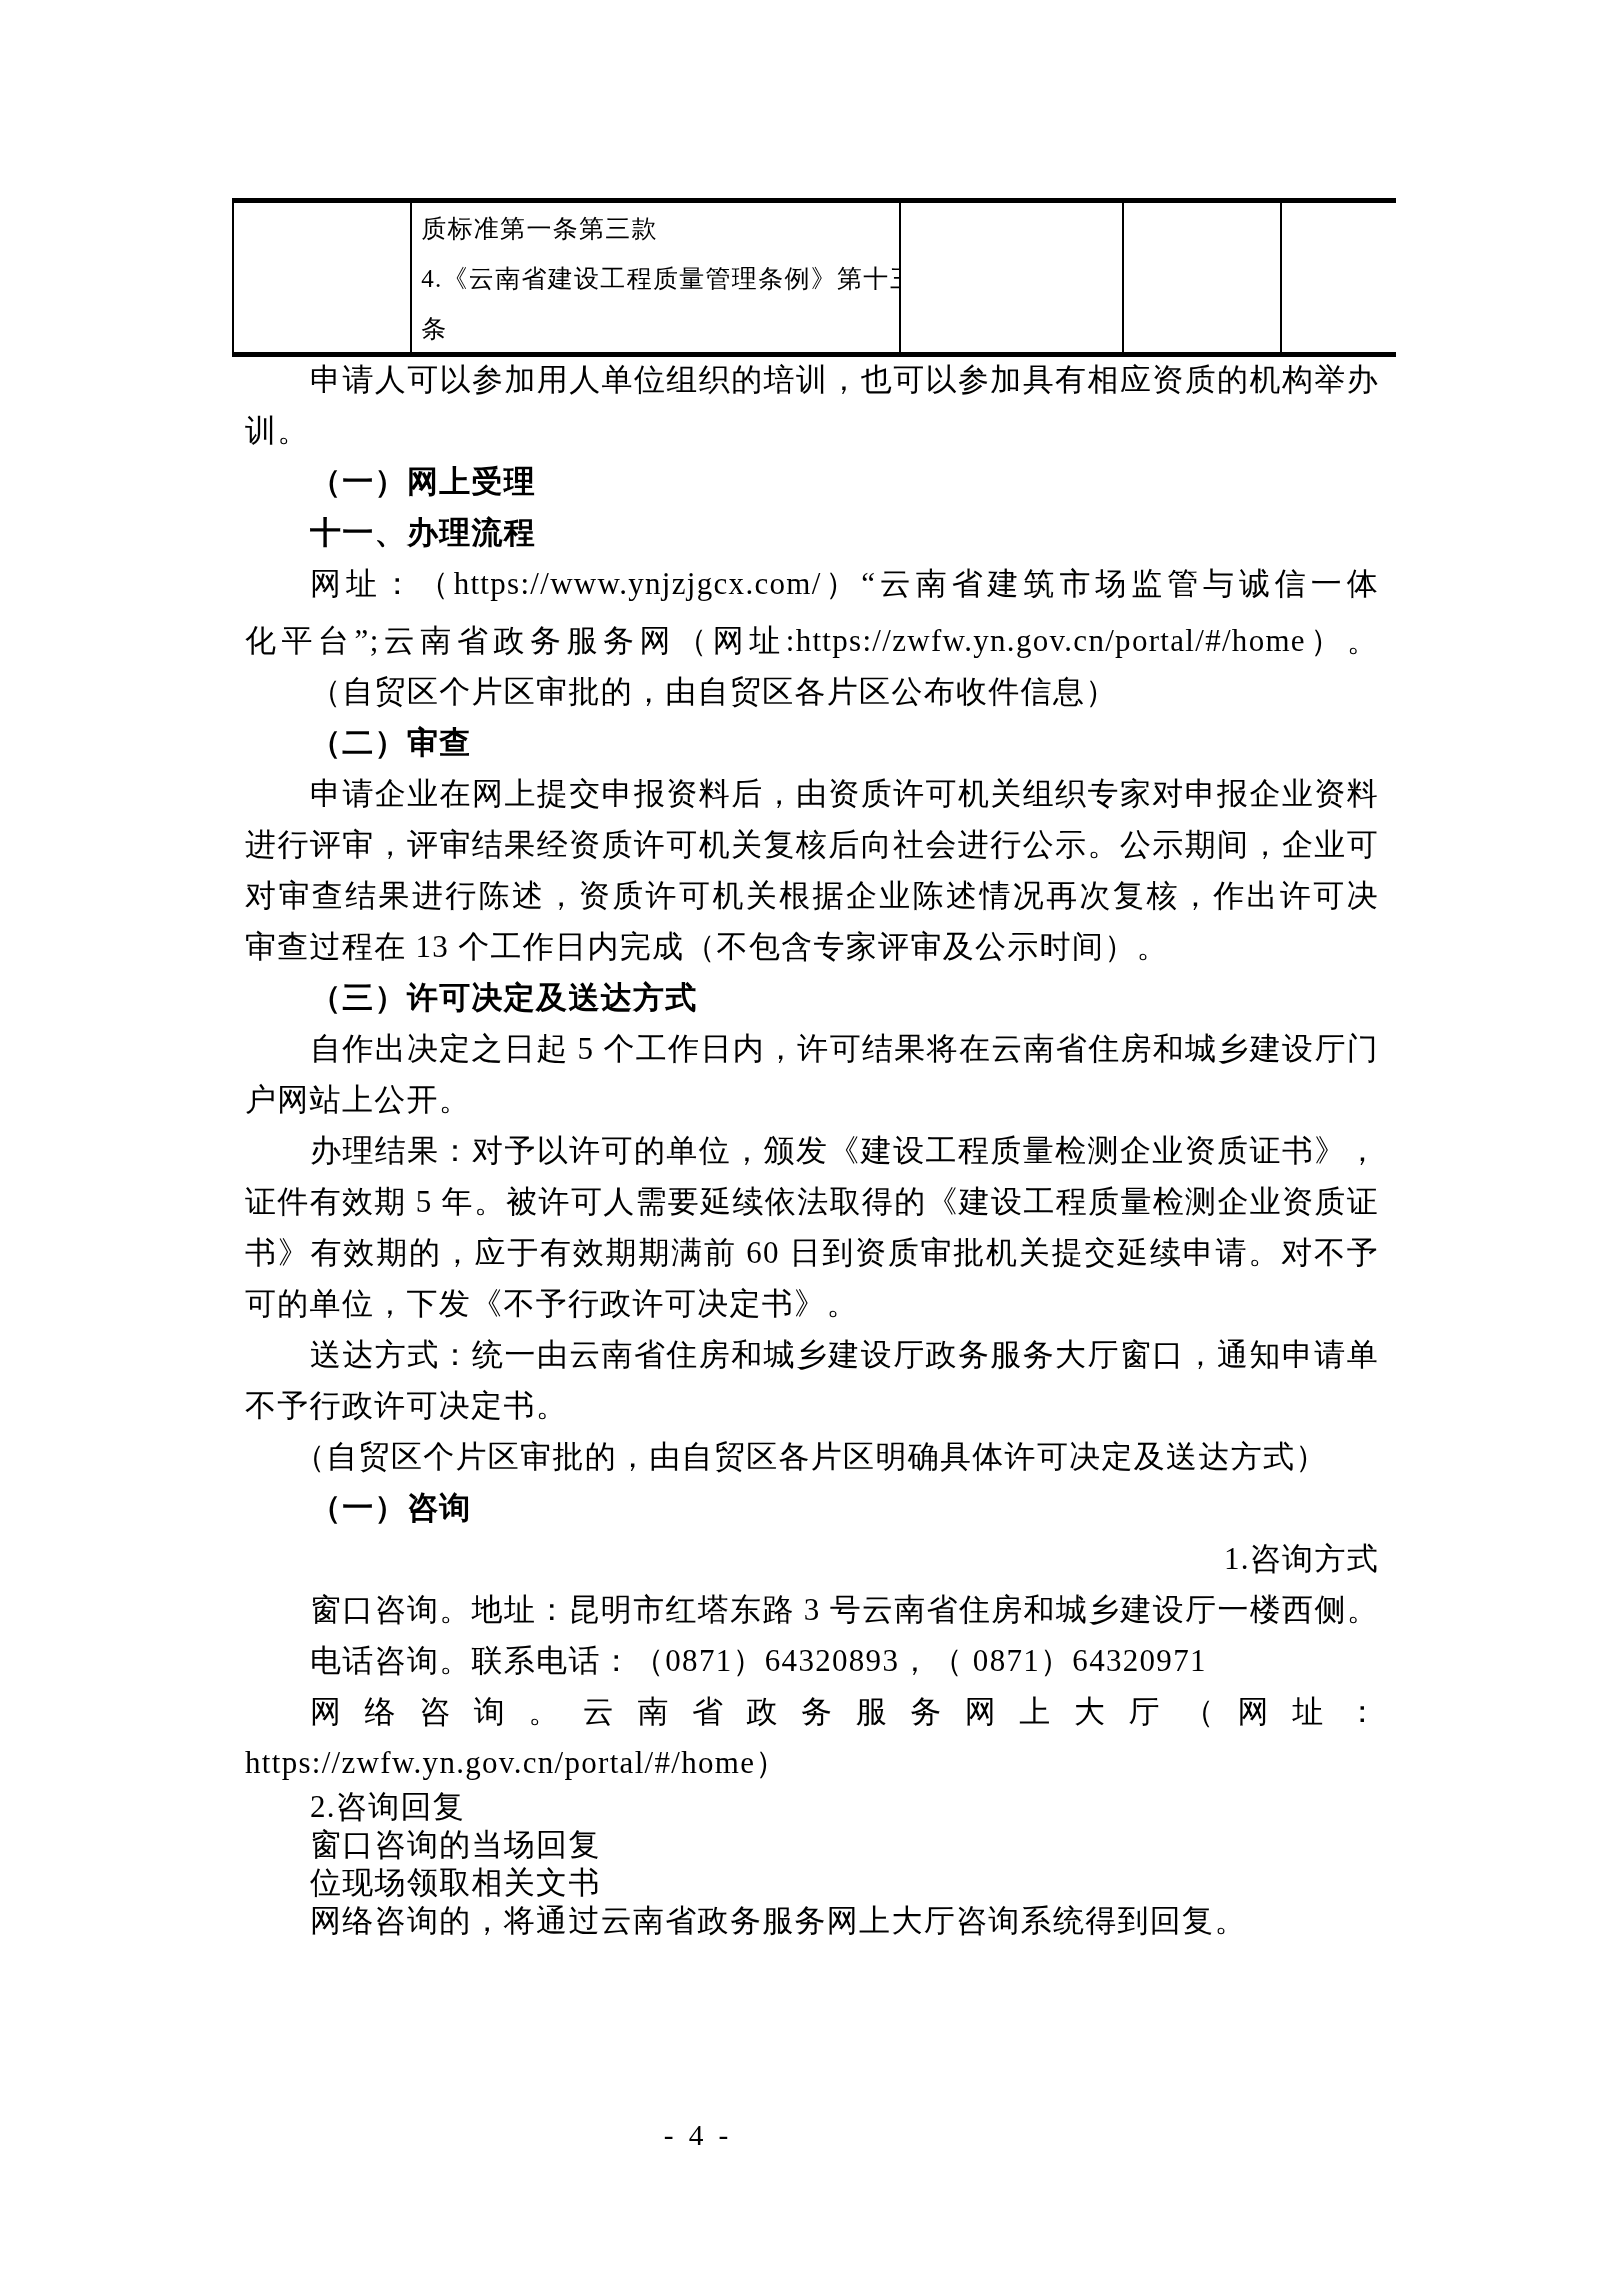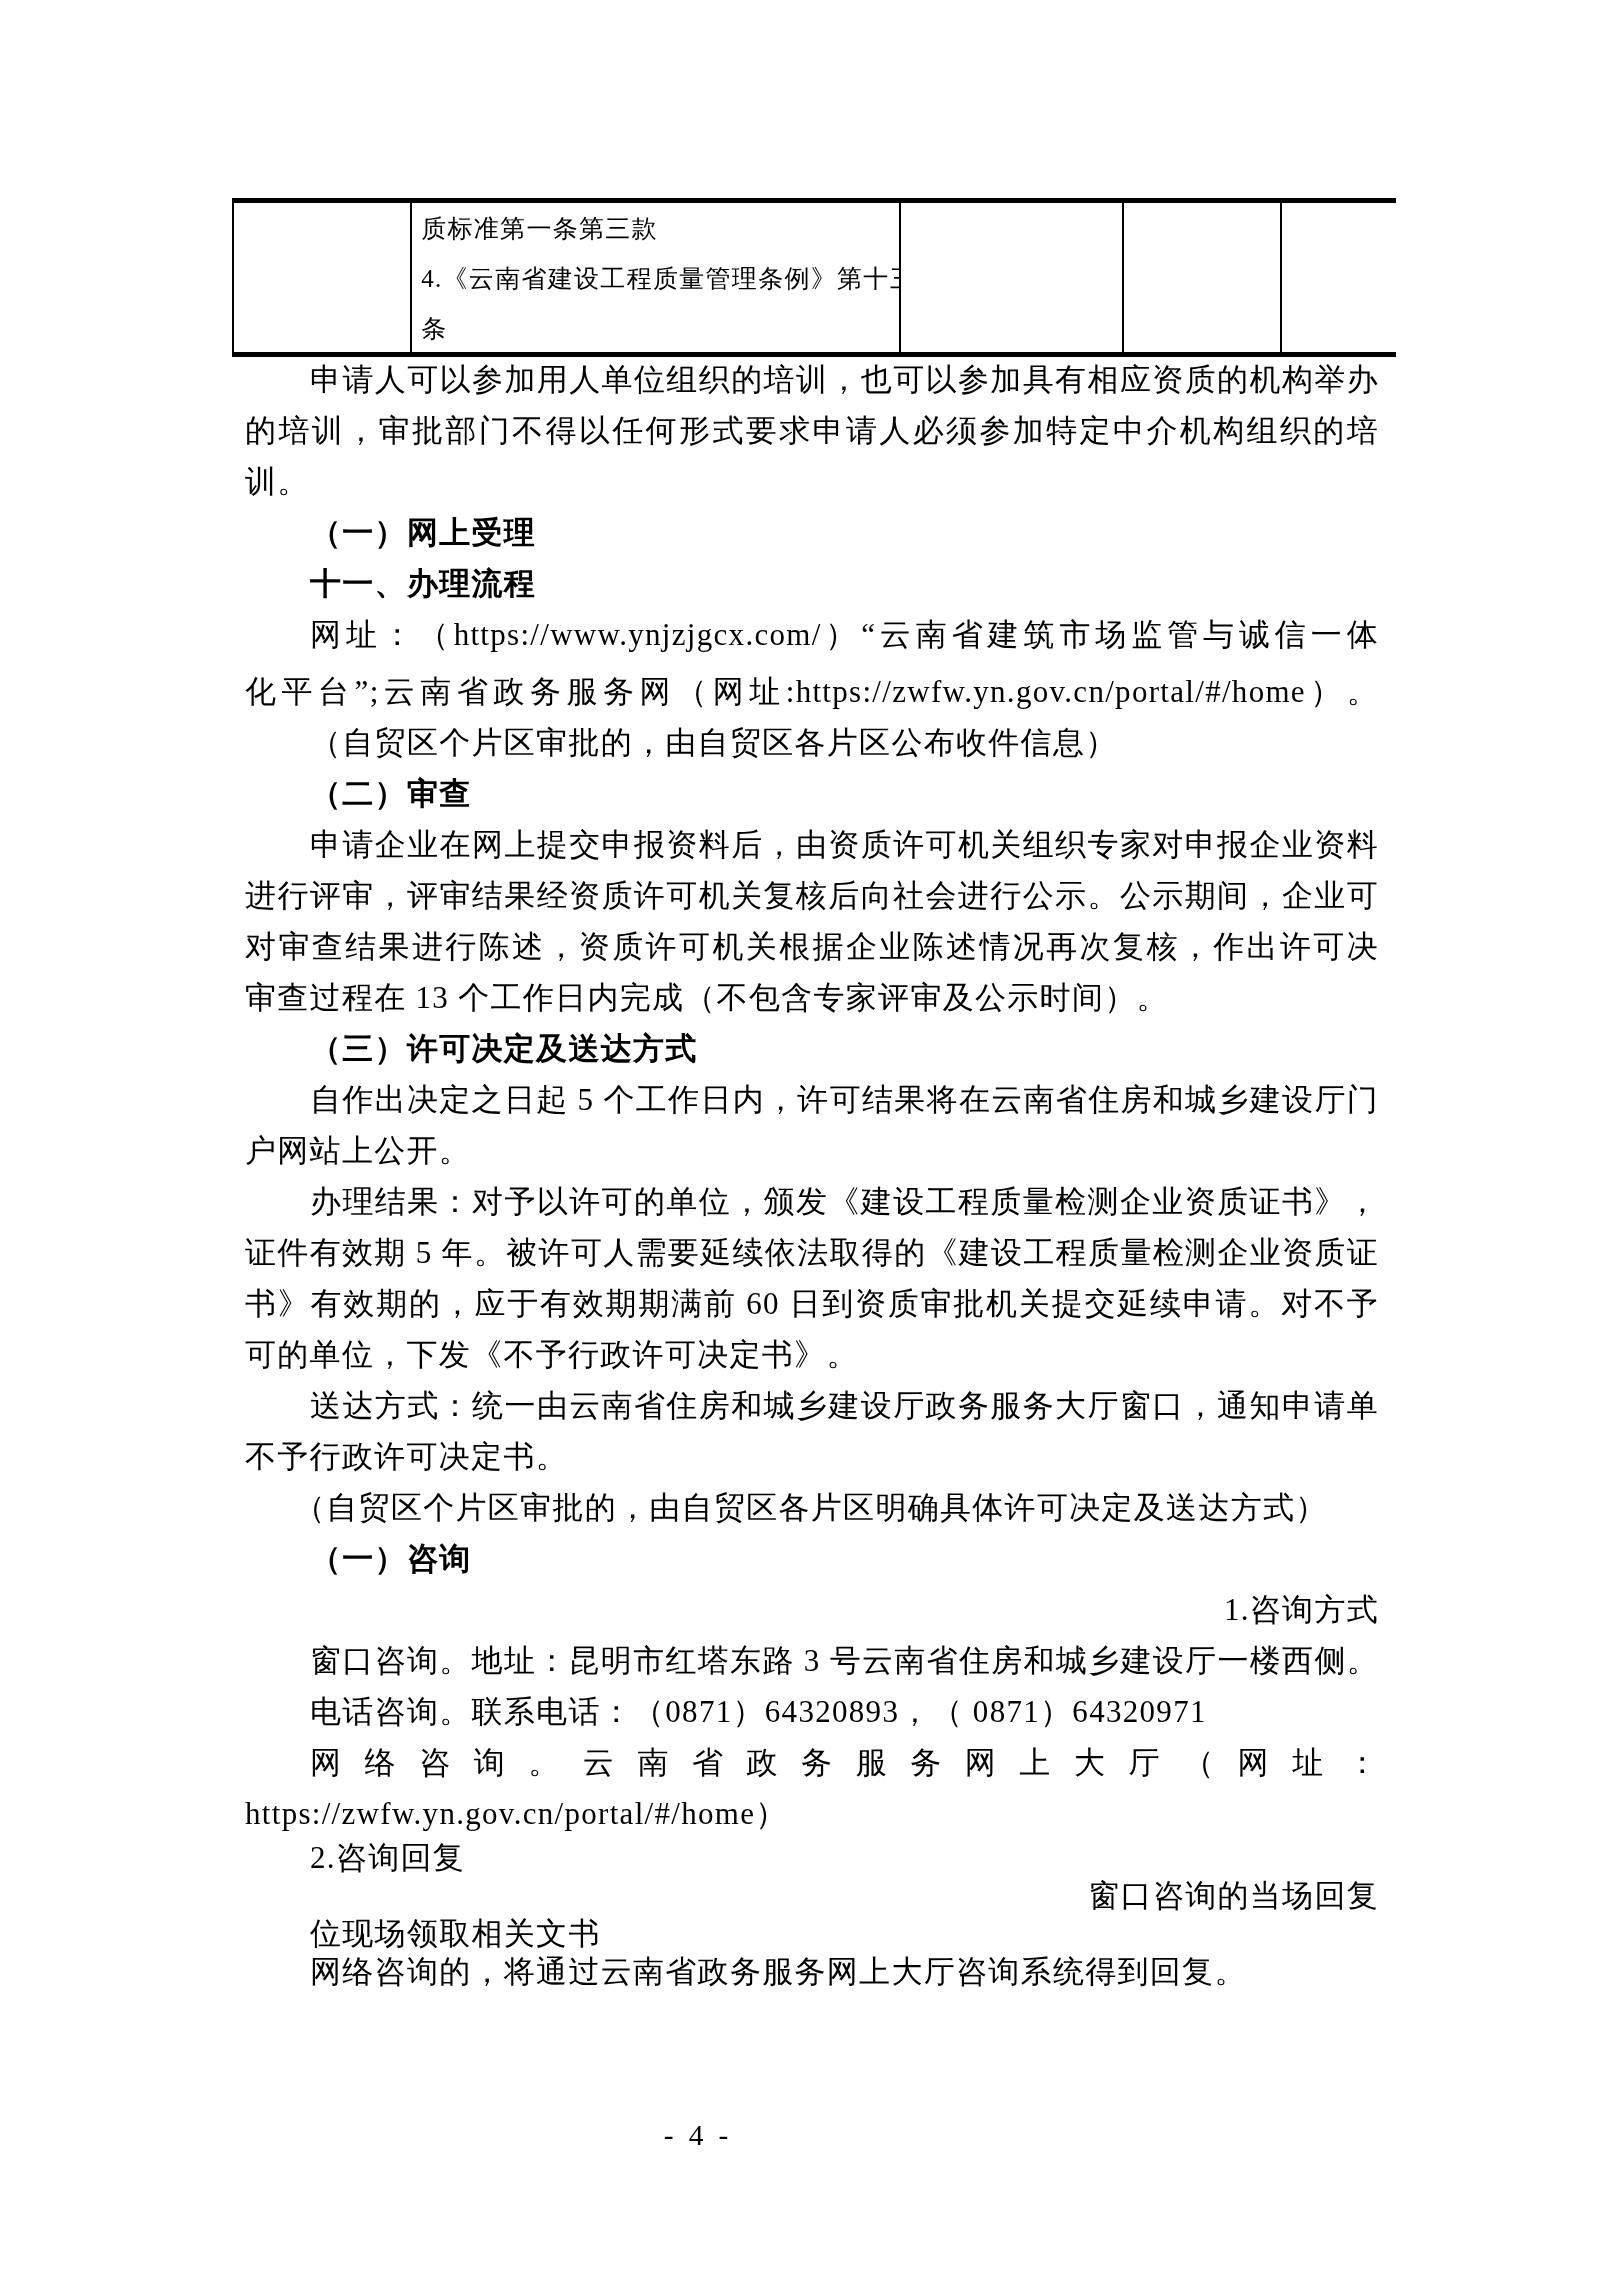--- a/index.html
+++ b/index.html
@@ -102,21 +102,20 @@
         <div class="cline">条</div>
       </div>
       <div class="cell c2"></div>
       <div class="cell c3"></div>
       <div class="cell c4"></div>
     </div>
 
   <div class="doc-body">
 
   <div class="bline full" style="padding-left: 65px;">申请人可以参加用人单位组织的培训，也可以参加具有相应资质的机构举办</div>
-      <div class="bline full" style="padding-left: 0px;">的培训，审批部门不得以任何形式要求申请人必须参加特定中介机构组织的培</div>
       <div class="bline" style="padding-left: 0px;">训。</div>
       <div class="bline bold" style="padding-left: 65px;">（一）网上受理</div>
       <div class="bline bold" style="padding-left: 65px;">十一、办理流程</div>
       <div class="bline full" style="padding-left: 65px;">网址：（https://www.ynjzjgcx.com/）“云南省建筑市场监管与诚信一体</div>
       <div class="bline full" style="padding-left: 0px; margin-top: 6px;">化平台”;云南省政务服务网（网址:https://zwfw.yn.gov.cn/portal/#/home）。</div>
       <div class="bline" style="padding-left: 65px;">（自贸区个片区审批的，由自贸区各片区公布收件信息）</div>
       <div class="bline bold" style="padding-left: 65px;">（二）审查</div>
       <div class="bline full" style="padding-left: 65px;">申请企业在网上提交申报资料后，由资质许可机关组织专家对申报企业资料</div>
       <div class="bline full" style="padding-left: 0px;">进行评审，评审结果经资质许可机关复核后向社会进行公示。公示期间，企业可</div>
       <div class="bline full" style="padding-left: 0px;">对审查结果进行陈述，资质许可机关根据企业陈述情况再次复核，作出许可决定。</div>
@@ -131,21 +130,21 @@
       <div class="bline full" style="padding-left: 65px;">送达方式：统一由云南省住房和城乡建设厅政务服务大厅窗口，通知申请单</div>
       <div class="bline" style="padding-left: 0px;">不予行政许可决定书。</div>
       <div class="bline" style="padding-left: 49px;">（自贸区个片区审批的，由自贸区各片区明确具体许可决定及送达方式）</div>
       <div class="bline bold" style="padding-left: 65px;">（一）咨询</div>
       <div class="bline" style="padding-left: 65px; text-align: right;">1.咨询方式</div>
       <div class="bline full" style="padding-left: 65px;">窗口咨询。地址：昆明市红塔东路 3 号云南省住房和城乡建设厅一楼西侧。</div>
       <div class="bline" style="padding-left: 65px;">电话咨询。联系电话：（0871）64320893，（ 0871）64320971</div>
       <div class="bline full" style="padding-left: 65px;">网络咨询。云南省政务服务网上大厅（网址：</div>
       <div class="bline" style="padding-left: 0px;">https://zwfw.yn.gov.cn/portal/#/home）</div>
       <div class="bline tight" style="padding-left: 65px;">2.咨询回复</div>
-      <div class="bline tight" style="padding-left: 65px; text-align: right;">窗口咨询的当场回复</div>
+      <div class="bline tight" style="padding-left: 65px;">窗口咨询的当场回复</div>
       <div class="bline tight" style="padding-left: 65px;">位现场领取相关文书</div>
       <div class="bline tight" style="padding-left: 65px;">网络咨询的，将通过云南省政务服务网上大厅咨询系统得到回复。</div>
     </div>
 
   <div class="page-footer">- 4 -</div>
 
 </div>
 
 
 </body></html>

